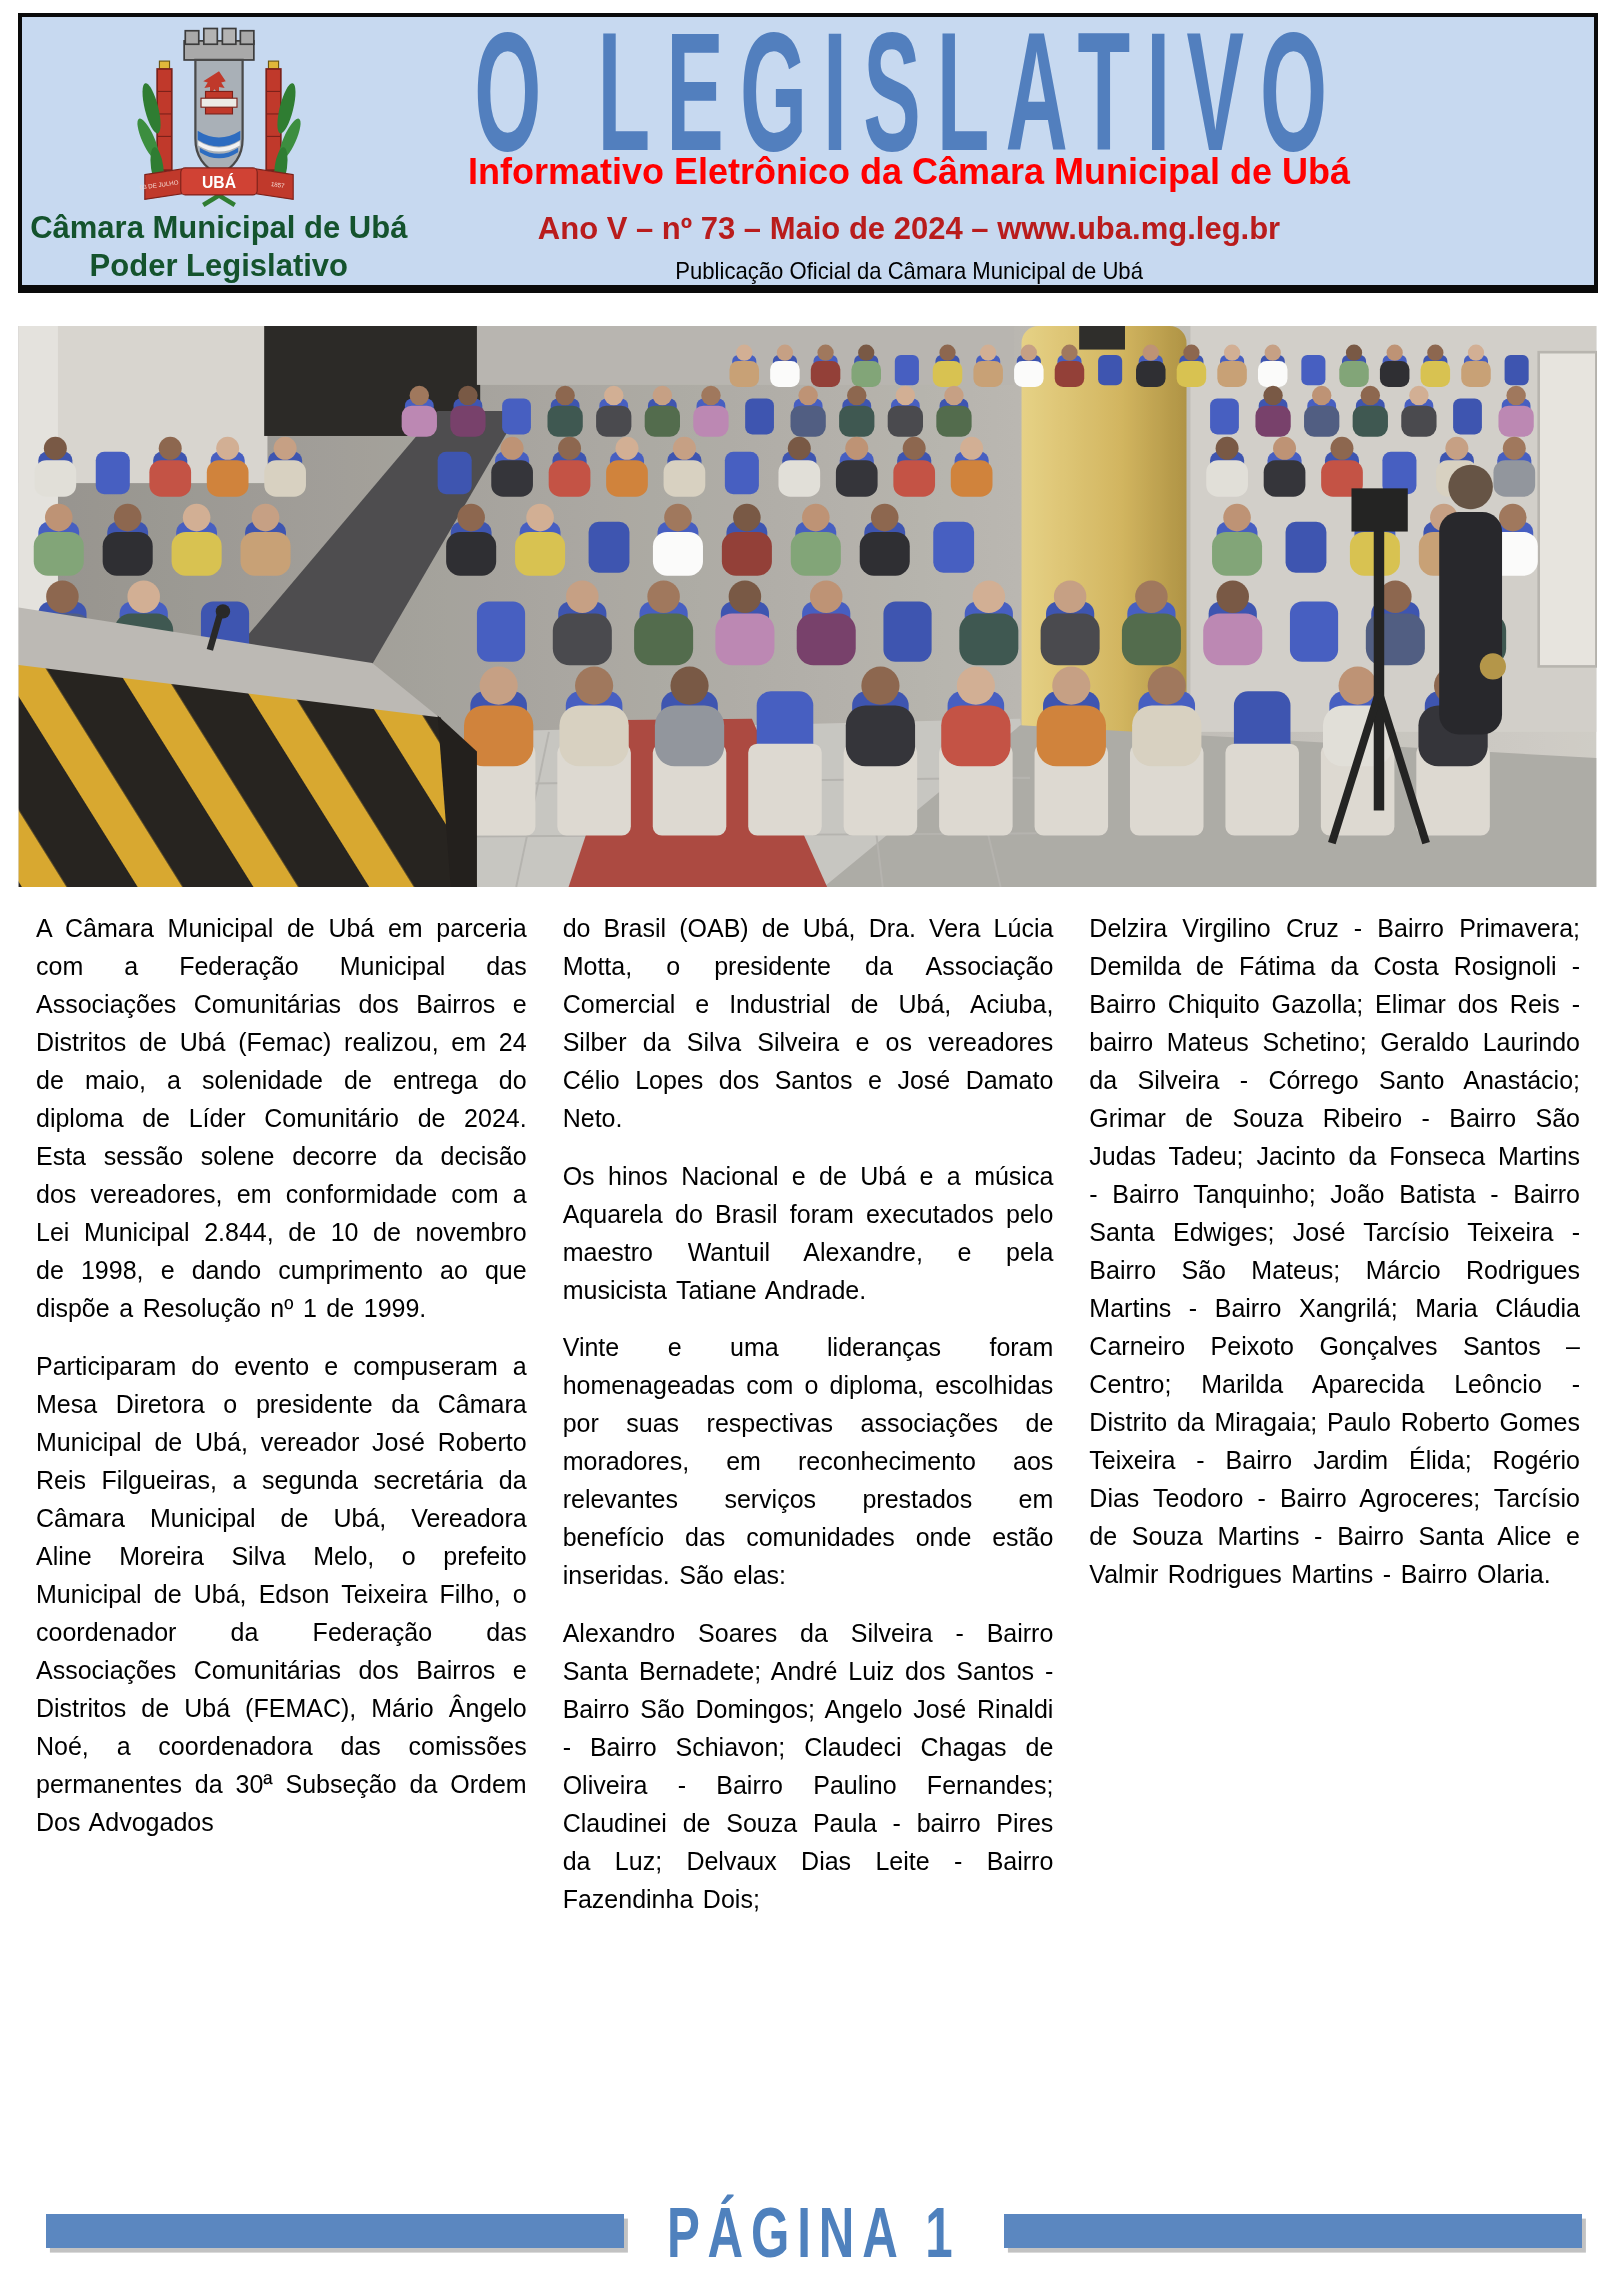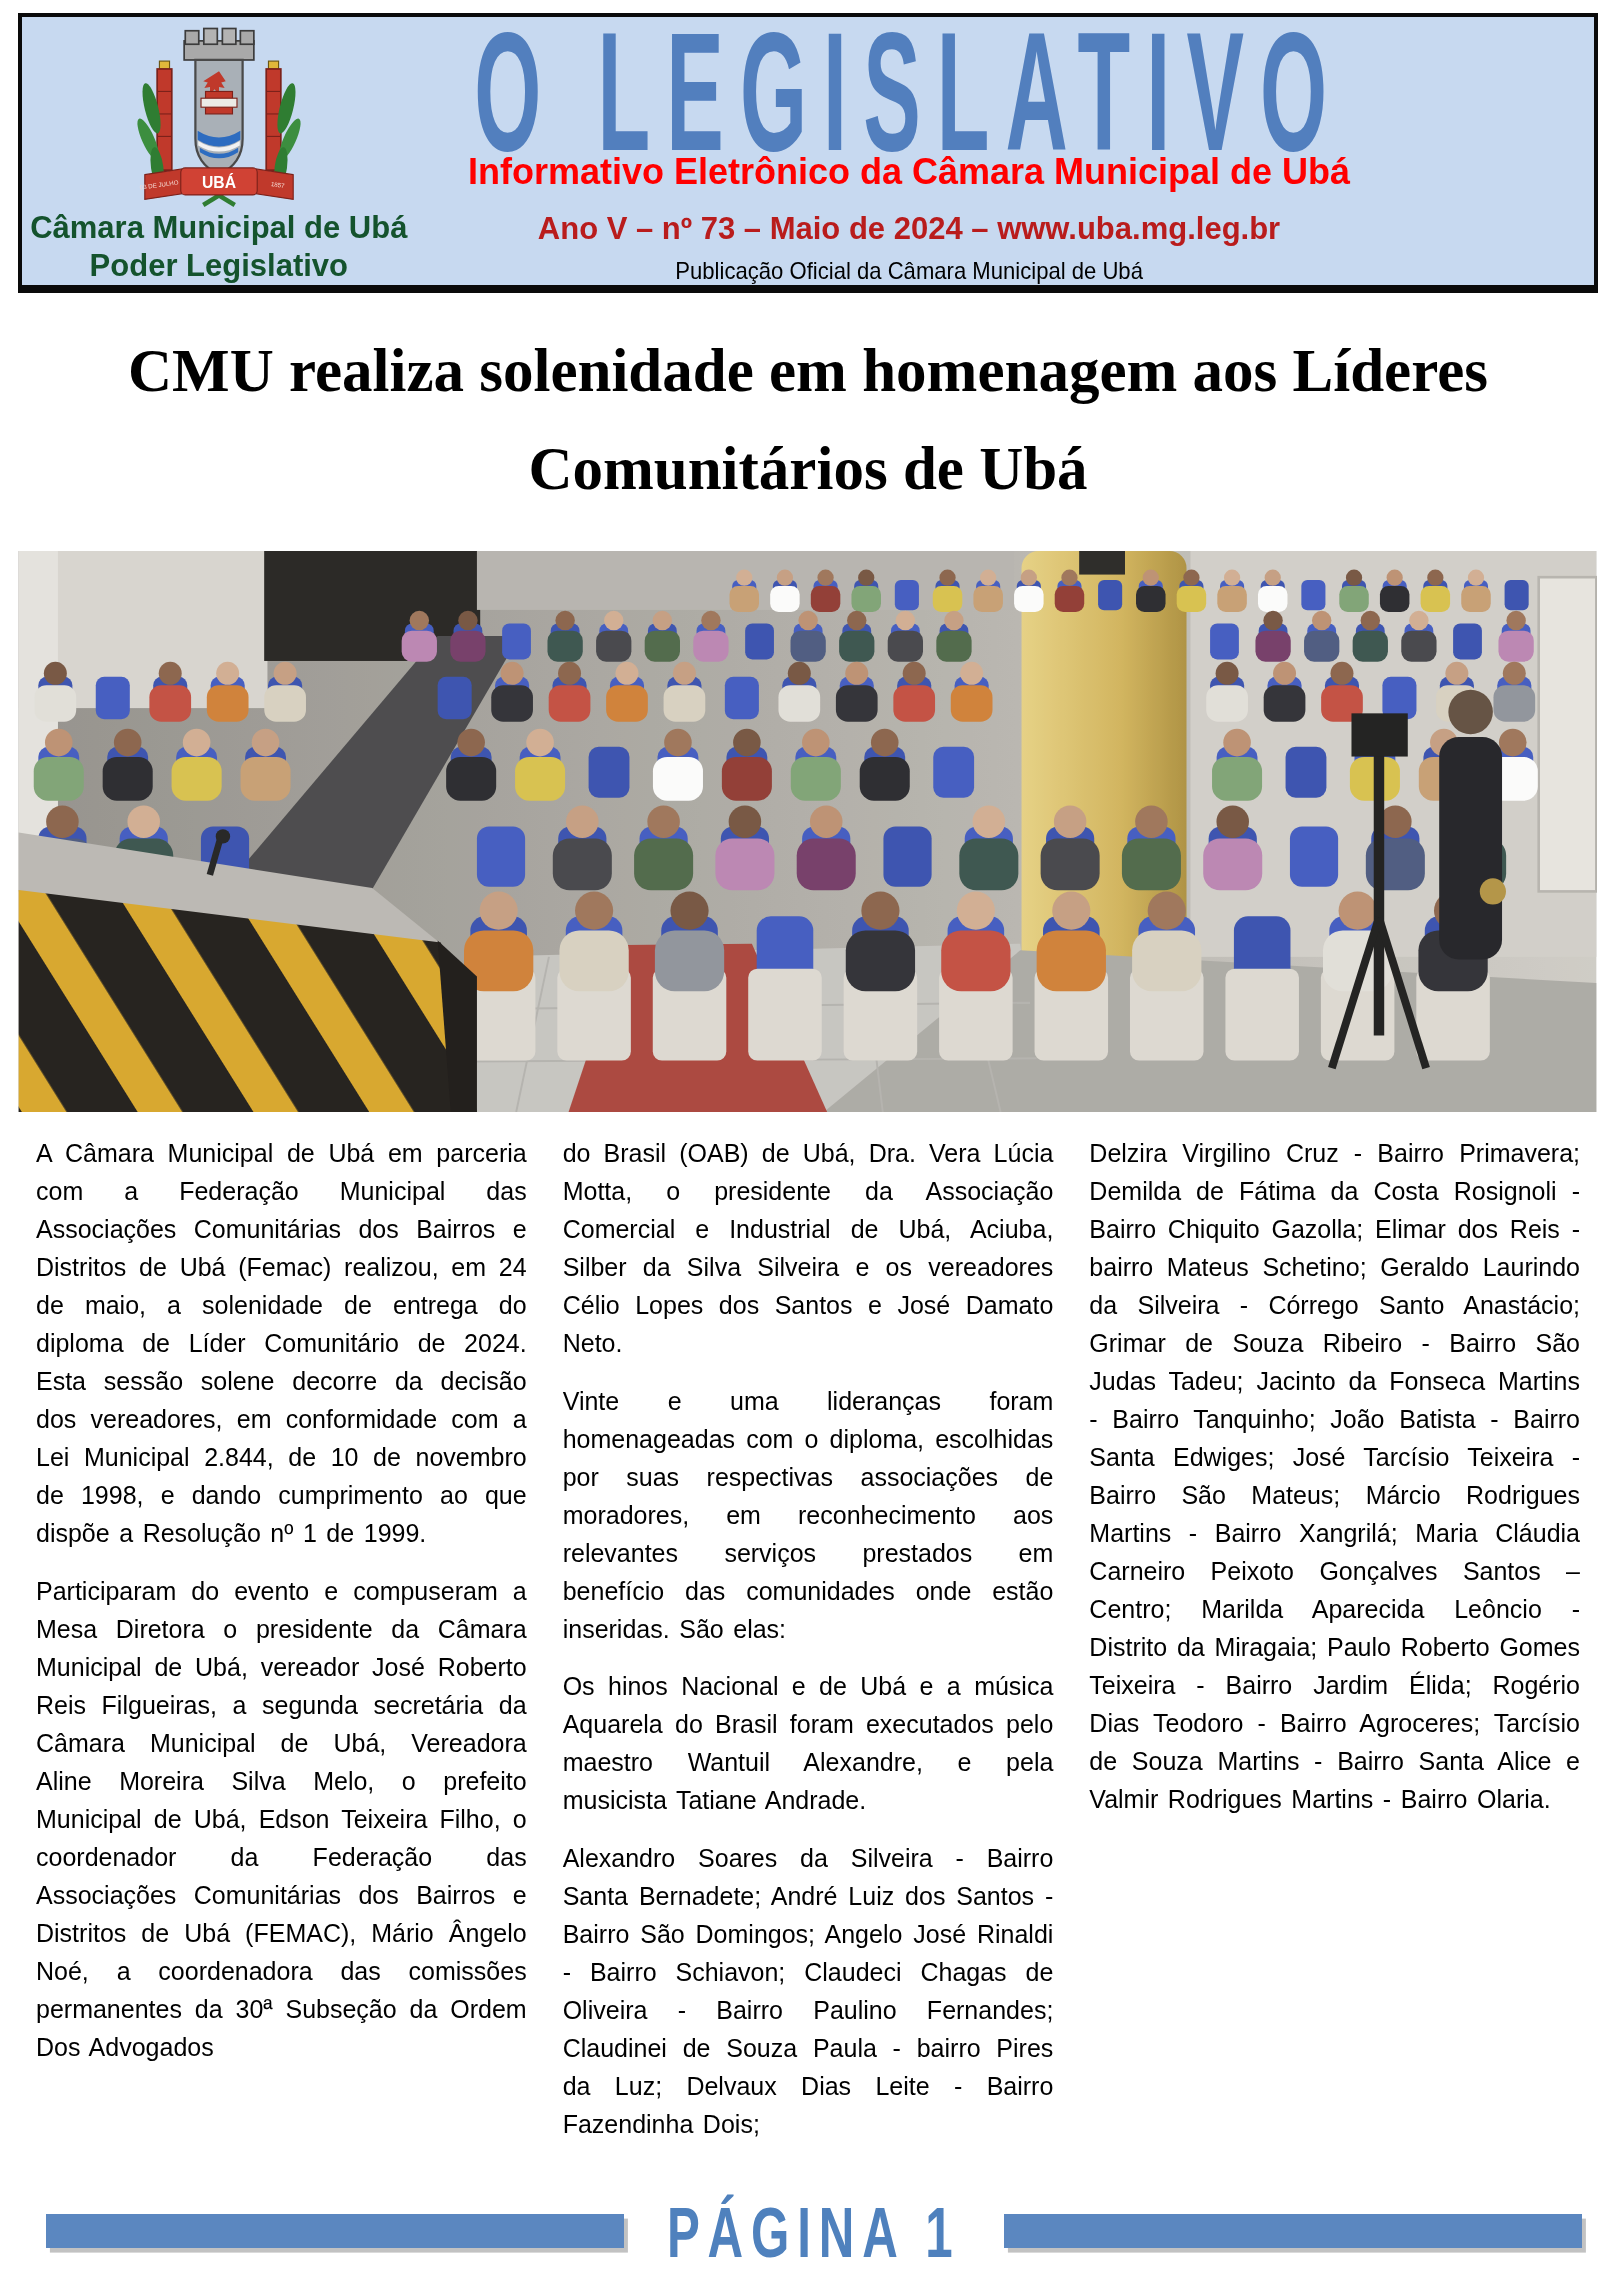--- a/index.html
+++ b/index.html
@@ -166,21 +166,20 @@
     <div class="header-right">
       <div class="masthead-title-wrap">
         <span class="masthead-title">O LEGISLATIVO</span>
       </div>
       <div class="masthead-subtitle">Informativo Eletrônico da Câmara Municipal de Ubá</div>
       <div class="masthead-edition">Ano V – nº 73 – Maio de 2024 – www.uba.mg.leg.br</div>
       <div class="masthead-publication">Publicação Oficial da Câmara Municipal de Ubá</div>
     </div>
   </header>
 
-  <h1 class="headline">CMU realiza solenidade em homenagem aos Líderes Comunitários de Ubá</h1>
 
   <figure class="photo-fig">
     <svg id="photo-svg" width="1579" height="561" viewBox="0 0 2410 857" aria-hidden="true">
       <defs>
         <linearGradient id="wallg" x1="0" y1="0" x2="1" y2="0">
           <stop offset="0" stop-color="#8f8c87"></stop>
           <stop offset="0.45" stop-color="#aba8a2"></stop>
           <stop offset="1" stop-color="#cfccc6"></stop>
         </linearGradient>
         <linearGradient id="colg" x1="0" y1="0" x2="1" y2="0">
@@ -530,22 +529,22 @@
     </svg>
   </figure>
 
   <main class="columns">
     <div class="col">
         <p class="para">A Câmara Municipal de Ubá em parceria com a Federação Municipal das Associações Comunitárias dos Bairros e Distritos de Ubá (Femac) realizou, em 24 de maio, a solenidade de entrega do diploma de Líder Comunitário de 2024. Esta sessão solene decorre da decisão dos vereadores, em conformidade com a Lei Municipal 2.844, de 10 de novembro de 1998, e dando cumprimento ao que dispõe a Resolução nº 1 de 1999.</p>
         <p class="para">Participaram do evento e compuseram a Mesa Diretora o presidente da Câmara Municipal de Ubá, vereador José Roberto Reis Filgueiras, a segunda secretária da Câmara Municipal de Ubá, Vereadora Aline Moreira Silva Melo, o prefeito Municipal de Ubá, Edson Teixeira Filho, o coordenador da Federação das Associações Comunitárias dos Bairros e Distritos de Ubá (FEMAC), Mário Ângelo Noé, a coordenadora das comissões permanentes da 30ª Subseção da Ordem Dos Advogados</p>
       </div>
     <div class="col">
         <p class="para">do Brasil (OAB) de Ubá, Dra. Vera Lúcia Motta, o presidente da Associação Comercial e Industrial de Ubá, Aciuba, Silber da Silva Silveira e os vereadores Célio Lopes dos Santos e José Damato Neto.</p>
+        <p class="para">Os hinos Nacional e de Ubá e a música Aquarela do Brasil foram executados pelo maestro Wantuil Alexandre, e pela musicista Tatiane Andrade.</p>
         <p class="para">Vinte e uma lideranças foram homenageadas com o diploma, escolhidas por suas respectivas associações de moradores, em reconhecimento aos relevantes serviços prestados em benefício das comunidades onde estão inseridas. São elas:</p>
-        <p class="para">Os hinos Nacional e de Ubá e a música Aquarela do Brasil foram executados pelo maestro Wantuil Alexandre, e pela musicista Tatiane Andrade.</p>
         <p class="para">Alexandro Soares da Silveira - Bairro Santa Bernadete; André Luiz dos Santos - Bairro São Domingos; Angelo José Rinaldi - Bairro Schiavon; Claudeci Chagas de Oliveira - Bairro Paulino Fernandes; Claudinei de Souza Paula - bairro Pires da Luz; Delvaux Dias Leite - Bairro Fazendinha Dois;</p>
       </div>
     <div class="col">
         <p class="para">Delzira Virgilino Cruz - Bairro Primavera; Demilda de Fátima da Costa Rosignoli - Bairro Chiquito Gazolla; Elimar dos Reis - bairro Mateus Schetino; Geraldo Laurindo da Silveira - Córrego Santo Anastácio; Grimar de Souza Ribeiro - Bairro São Judas Tadeu; Jacinto da Fonseca Martins - Bairro Tanquinho; João Batista - Bairro Santa Edwiges; José Tarcísio Teixeira - Bairro São Mateus; Márcio Rodrigues Martins - Bairro Xangrilá; Maria Cláudia Carneiro Peixoto Gonçalves Santos – Centro; Marilda Aparecida Leôncio - Distrito da Miragaia; Paulo Roberto Gomes Teixeira - Bairro Jardim Élida; Rogério Dias Teodoro - Bairro Agroceres; Tarcísio de Souza Martins - Bairro Santa Alice e Valmir Rodrigues Martins - Bairro Olaria.</p>
       </div>
   </main>
 
   <footer class="footer">
     <div class="footer-bar"></div>
     <div class="footer-label">PÁGINA 1</div>

